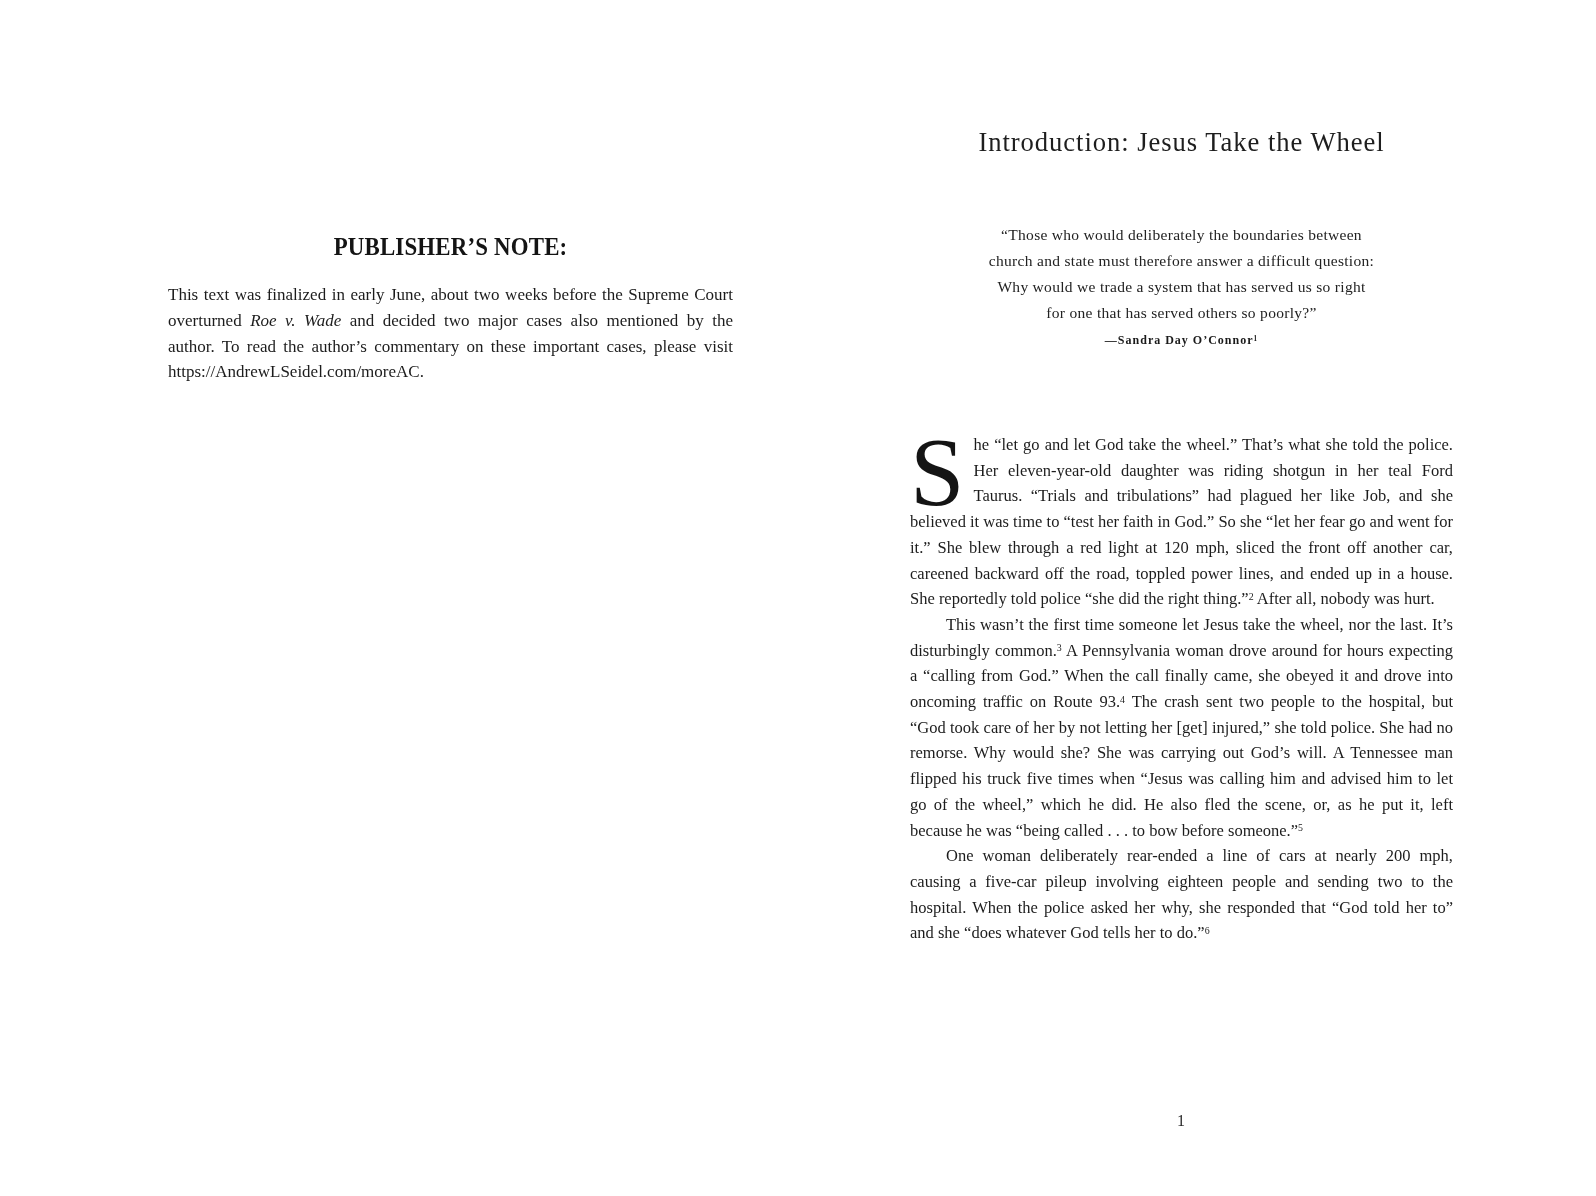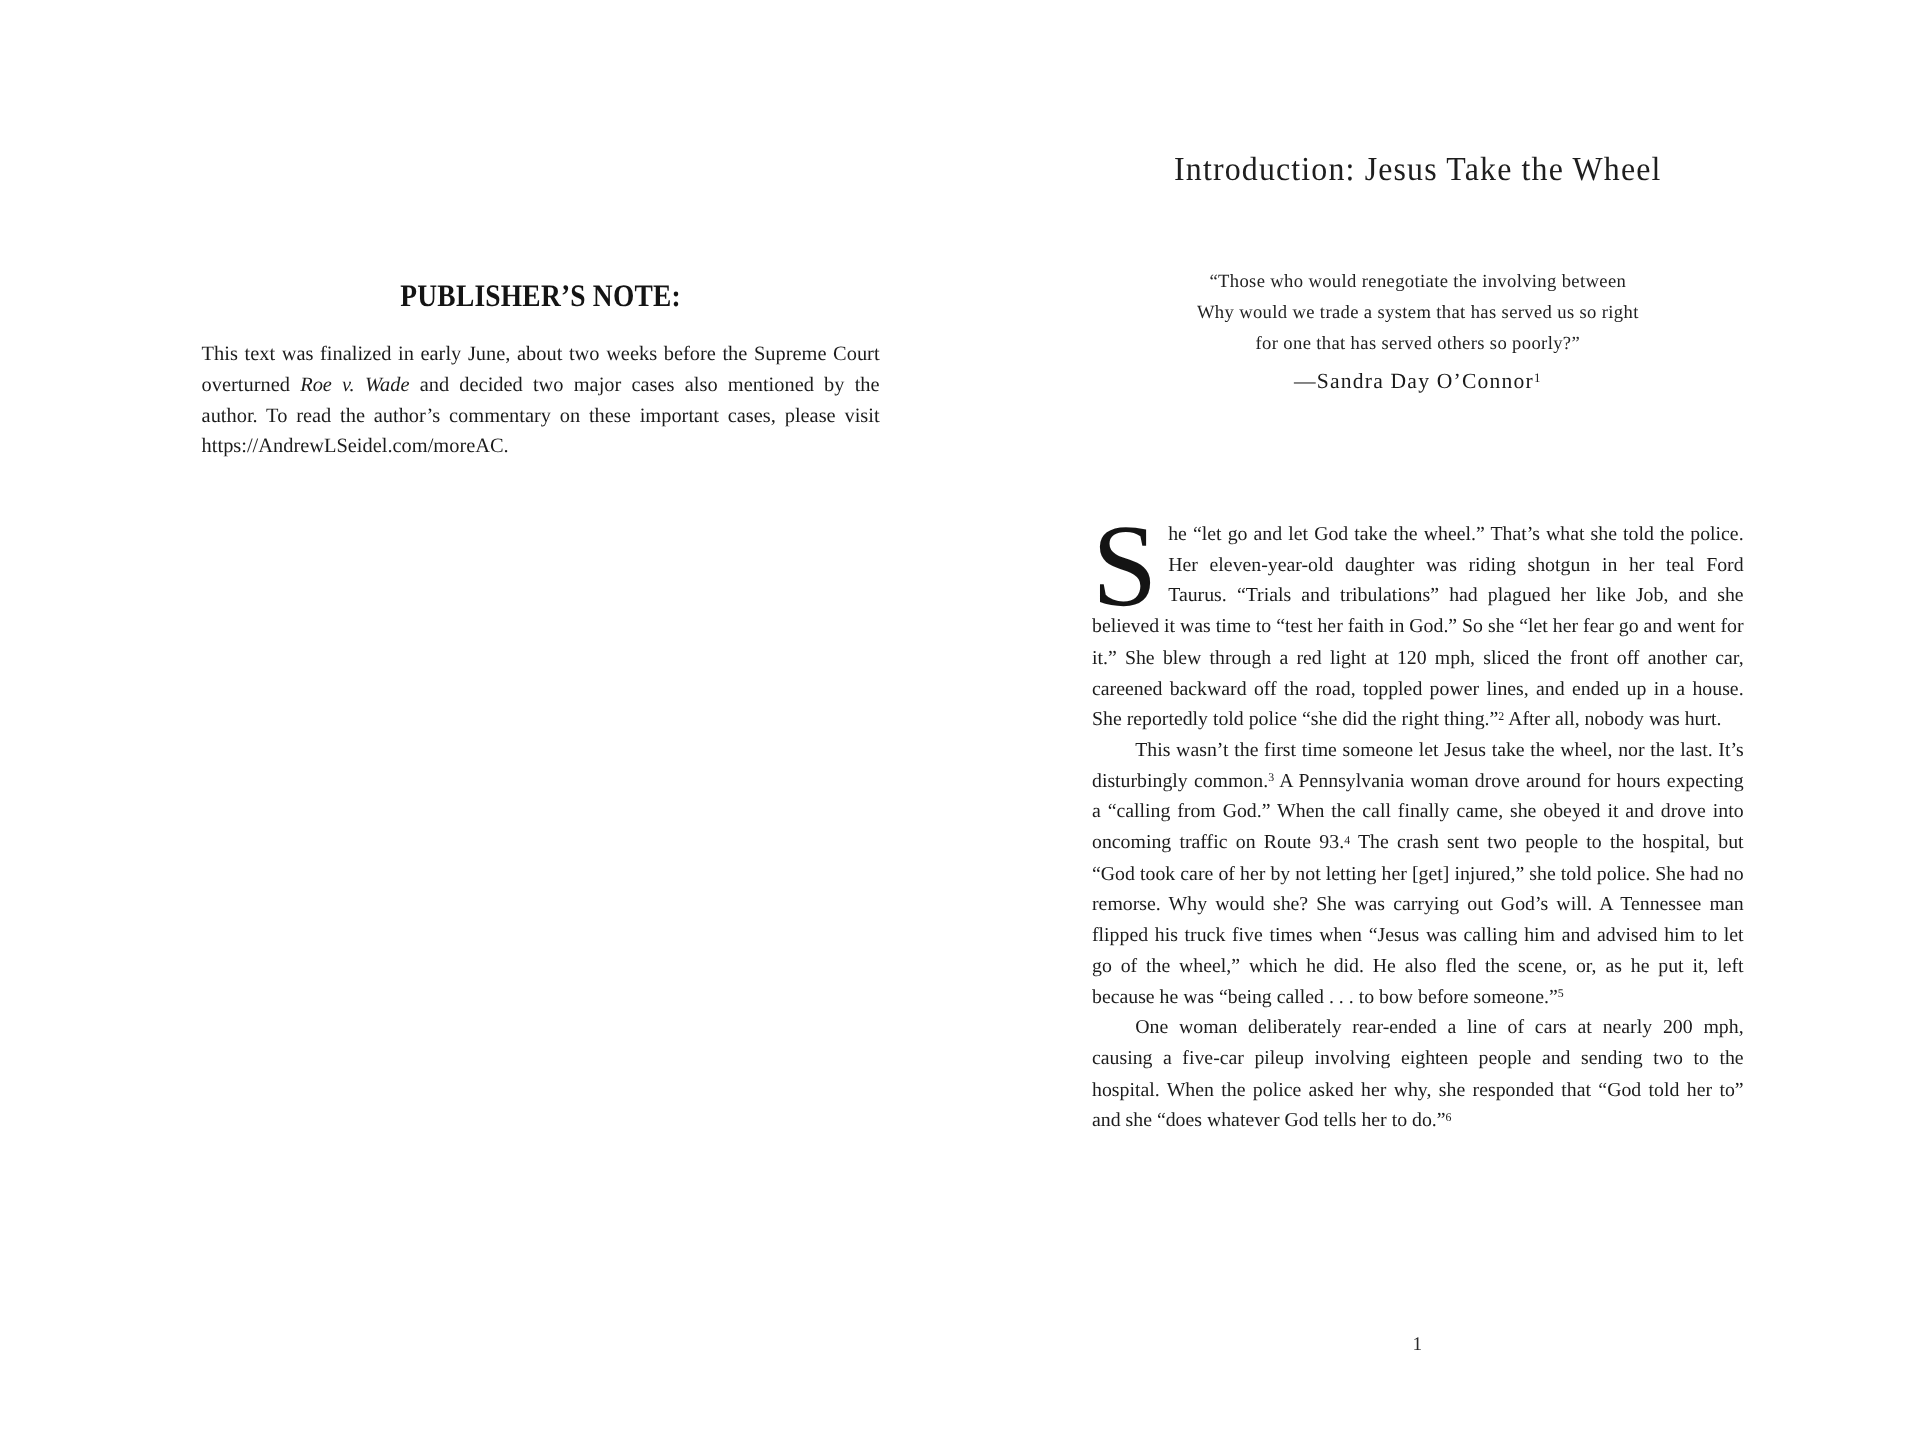--- a/index.html
+++ b/index.html
@@ -42,21 +42,21 @@
   }
   .epigraph {
     position: absolute; left: 112px; top: 222px; width: 543px;
     text-align: center;
   }
   .epigraph-line {
     font-size: 15.5px; line-height: 26px; letter-spacing: 0.3px; color: #222;
   }
   .epigraph-attribution {
     margin-top: 7px;
-    font-size: 18px; font-weight: 400; letter-spacing: 1px; color: #1a1a1a;
+    font-size: 12px; font-weight: 700; letter-spacing: 1px; color: #1a1a1a;
   }
   .body-text {
     position: absolute; left: 112px; top: 432px; width: 543px;
     font-size: 16.5px; line-height: 25.7px;
     text-align: justify; text-justify: inter-word; color: #1c1c1c;
   }
   .body-text p + p { text-indent: 36px; }
   .drop-cap {
     float: left;
     font-size: 98px; line-height: 74px;
@@ -80,21 +80,22 @@
     <div class="pub-title">PUBLISHER’S NOTE:</div>
     <p class="pub-body"><span>This text was finalized in early June, about two weeks before the Supreme Court overturned </span><span class="it">Roe v. Wade</span><span> and decided two major cases also mentioned by the author. To read the author’s commentary on these important cases, please visit https://AndrewLSeidel.com/moreAC.</span></p>
   </div>
 </div>
 
 <div class="page page-right">
 
   <div class="chapter-title">Introduction: Jesus Take the Wheel</div>
 
   <div class="epigraph">
-    <div class="epigraph-line">“Those who would renegotiate the involving between</div>
+    <div class="epigraph-line">“Those who would deliberately the boundaries between</div>
+    <div class="epigraph-line">church and state must therefore answer a difficult question:</div>
     <div class="epigraph-line">Why would we trade a system that has served us so right</div>
     <div class="epigraph-line">for one that has served others so poorly?”</div>
     <div class="epigraph-attribution"><span>—Sandra Day O’Connor</span><sup>1</sup></div>
   </div>
 
   <div class="body-text">
     <p>
       <span class="drop-cap">S</span><span><span>he “let go and let God take the wheel.” That’s what she told the police. Her eleven-year-old daughter was riding shotgun in her teal Ford Taurus. “Trials and tribulations” had plagued her like Job, and she believed it was time to “test her faith in God.” So she “let her fear go and went for it.” She blew through a red light at 120 mph, sliced the front off another car, careened backward off the road, toppled power lines, and ended up in a house. She reportedly told police “she did the right thing.”</span><sup>2</sup><span> After all, nobody was hurt.</span></span>
     </p>
     <p><span>This wasn’t the first time someone let Jesus take the wheel, nor the last. It’s disturbingly common.</span><sup>3</sup><span> A Pennsylvania woman drove around for hours expecting a “calling from God.” When the call finally came, she obeyed it and drove into oncoming traffic on Route 93.</span><sup>4</sup><span> The crash sent two people to the hospital, but “God took care of her by not letting her [get] injured,” she told police. She had no remorse. Why would she? She was carrying out God’s will. A Tennessee man flipped his truck five times when “Jesus was calling him and advised him to let go of the wheel,” which he did. He also fled the scene, or, as he put it, left because he was “being called . . . to bow before someone.”</span><sup>5</sup></p>

